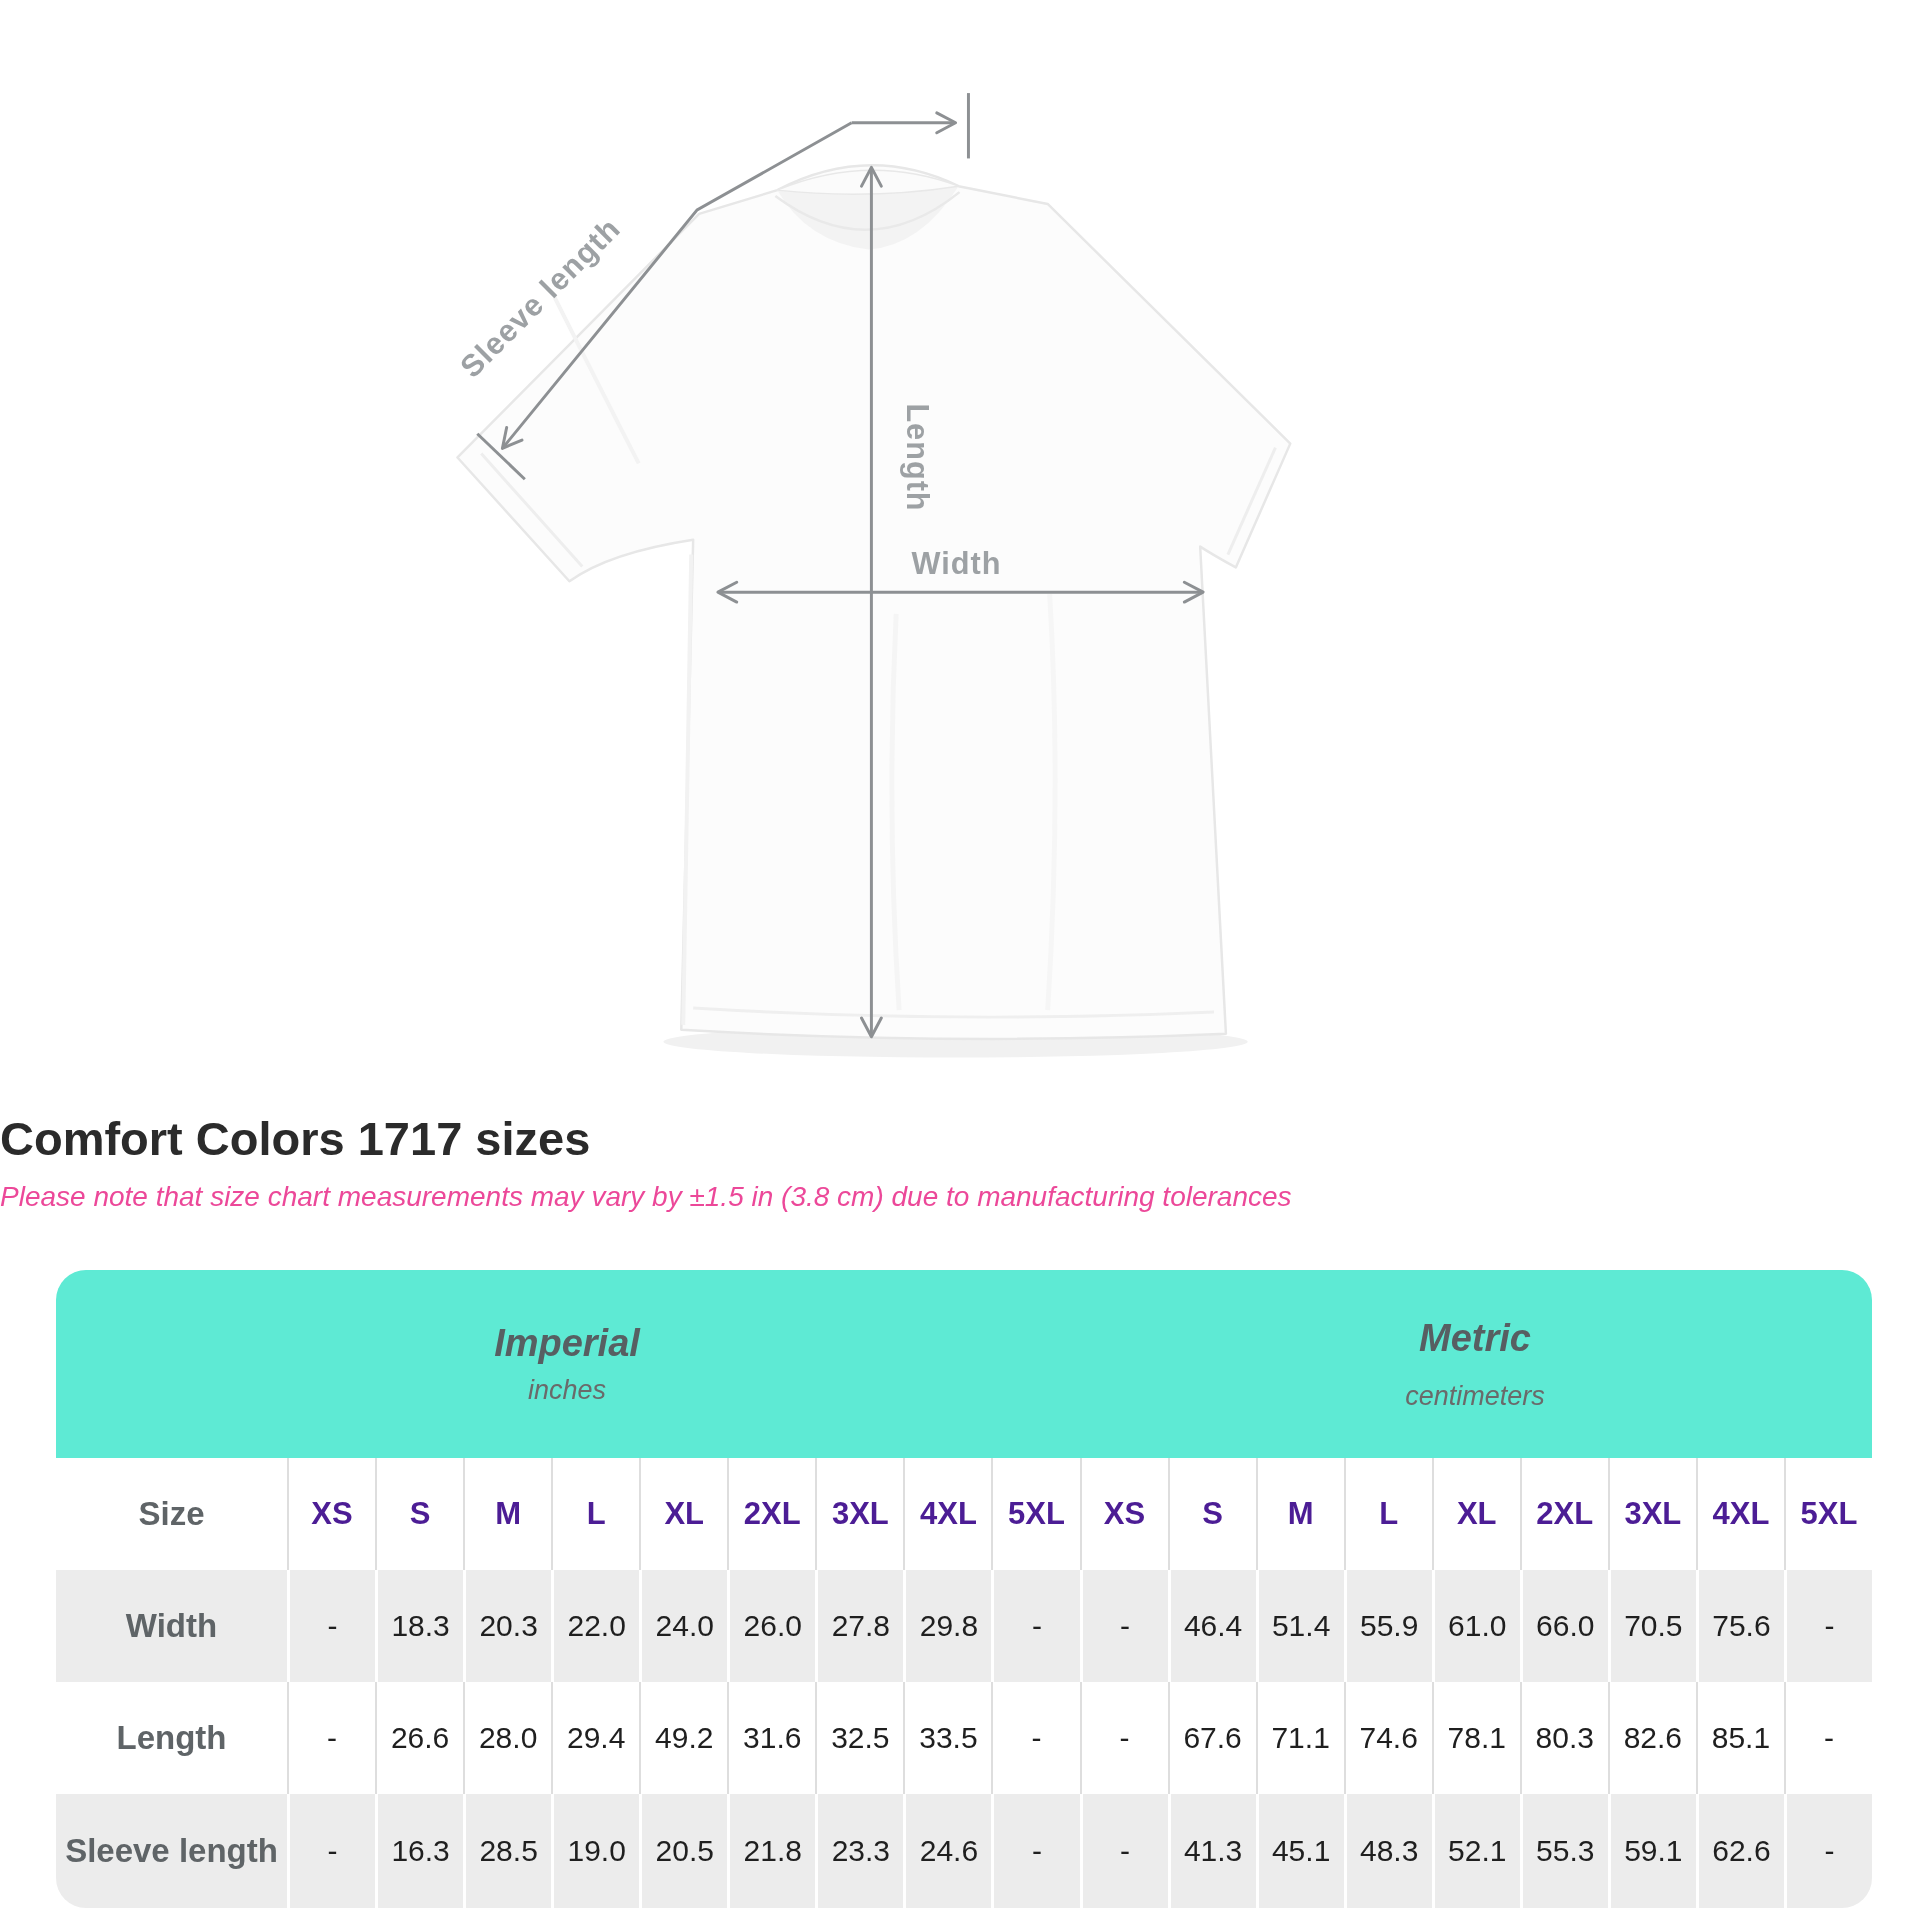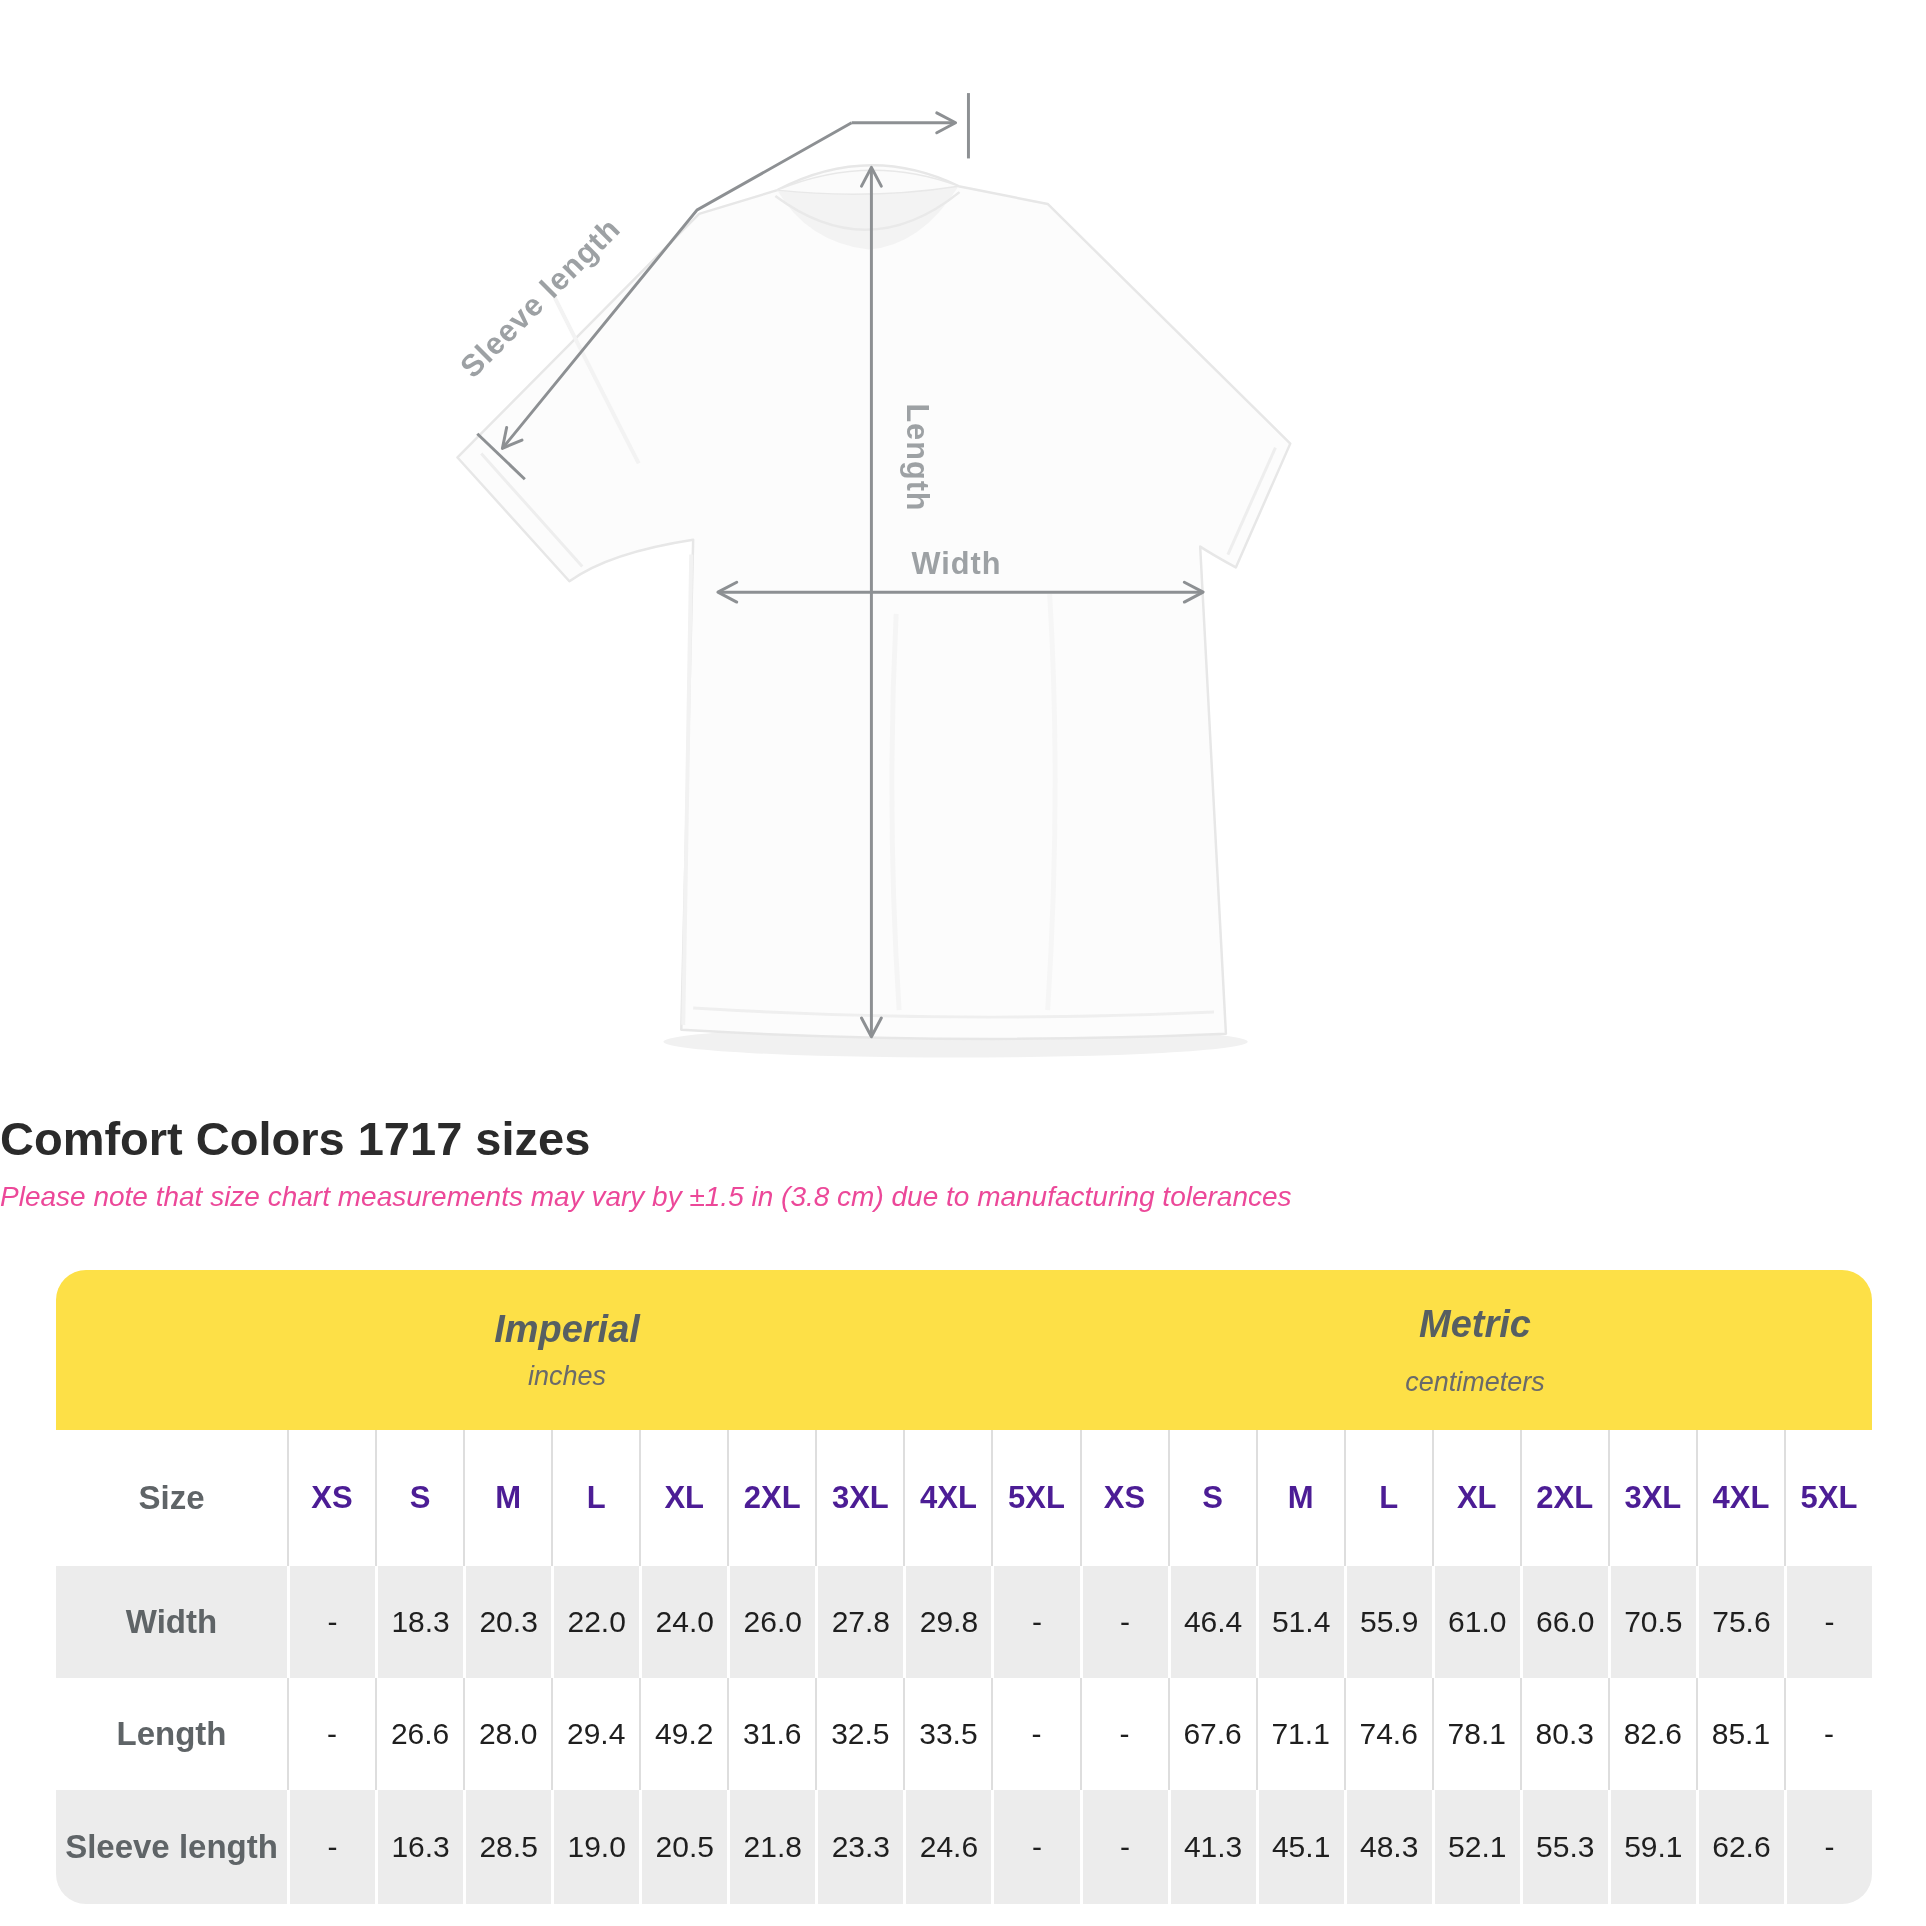--- a/index.html
+++ b/index.html
@@ -13,28 +13,28 @@
     font-size:31px;fill:#9da1a4;letter-spacing:1px;}
   
   .title-block{position:absolute;left:0;top:1111px;width:1927px;text-align:left;}
   .chart-title{font-size:47px;font-weight:bold;color:#2b2b2b;line-height:1.2;margin:0;}
   .chart-subtitle{font-size:28px;font-style:italic;color:#ec4899;margin:14px 0 0 0;}
   
   .size-table{
     position:absolute;left:56px;top:1270px;width:1816px;
     border-radius:30px;overflow:hidden;
   }
-  .unit-band{display:flex;height:160px;background:#fde047;}
+  .unit-band{display:flex;height:188px;background:#5eead4;}
   .unit-group{display:flex;flex-direction:column;align-items:center;justify-content:center;gap:10px;}
   .unit-group.imperial{flex:0 0 1022px;}
   .unit-group.metric{flex:1;gap:21px;}
   .unit-name{font-size:38px;font-weight:bold;font-style:italic;color:#575f62;}
   .unit-sub{font-size:27px;font-style:italic;color:#6a6a6a;}
   .row{display:grid;grid-template-columns:231px repeat(18,1fr);}
-  .row.header-row{height:136px;background:#ffffff;}
+  .row.header-row{height:112px;background:#ffffff;}
   .row.data-row{height:112px;}
   .row.data-row.gray{background:#ececec;}
   .row.data-row.white{background:#ffffff;}
   .row.data-row:last-child{height:114px;}
   .cell{display:flex;align-items:center;justify-content:center;min-width:0;}
   .row.header-row .cell + .cell{border-left:2px solid #dedede;}
   .row.data-row.white .cell + .cell{border-left:2px solid #dedede;}
   .row.data-row.gray .cell + .cell{border-left:3px solid #ffffff;}
   .label-cell{font-size:33px;font-weight:bold;color:#5f6467;}
   .size-cell{font-size:31px;font-weight:bold;color:#4c1d95;}

